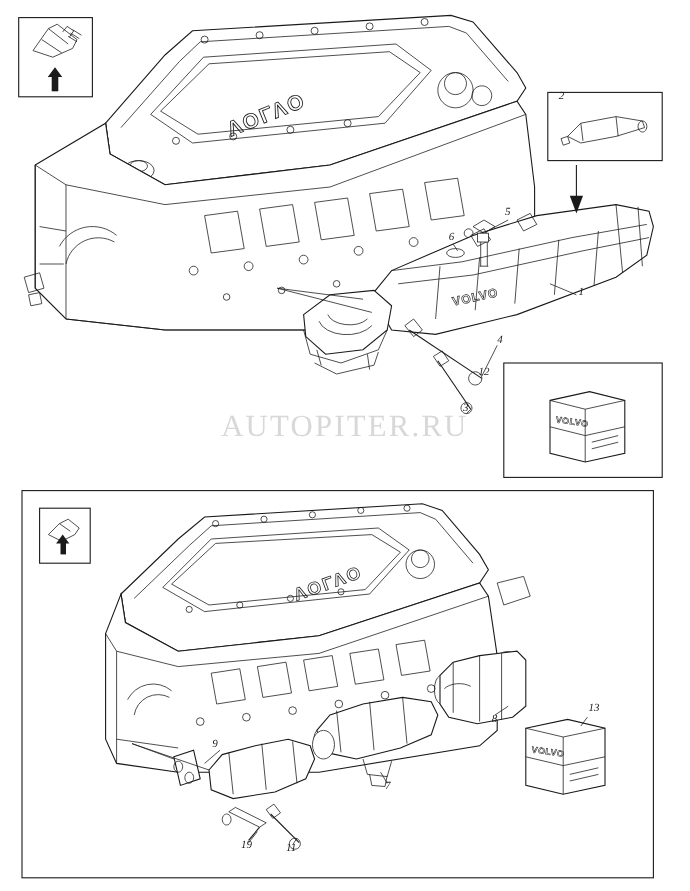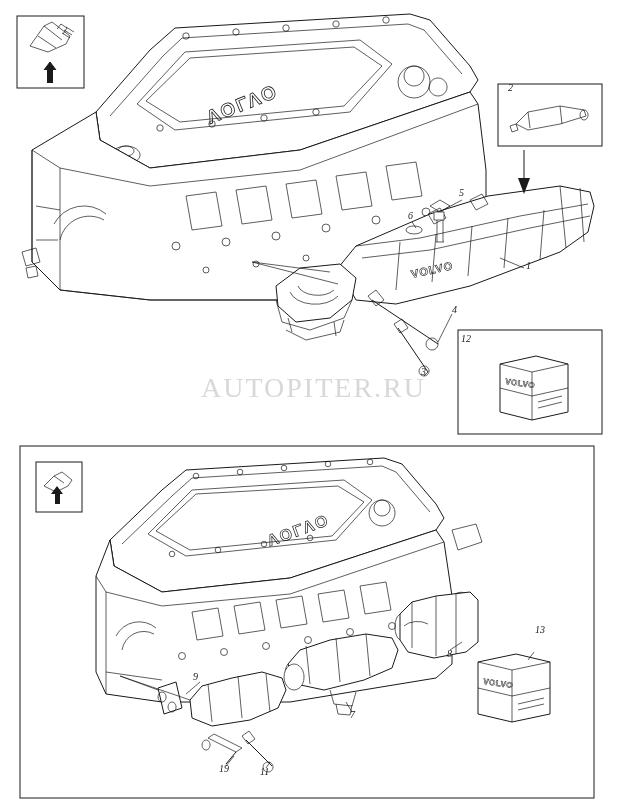--- a/index.html
+++ b/index.html
@@ -398,21 +398,21 @@
   </svg>
 
   <div class="watermark">AUTOPITER.RU</div>
 
   <div class="callout italic" style="left:508px; top:82px;">2</div>
   <div class="callout italic" style="left:459px; top:187px;">5</div>
   <div class="callout italic" style="left:408px; top:210px;">6</div>
   <div class="callout italic" style="left:526px; top:260px;">1</div>
   <div class="callout italic" style="left:452px; top:304px;">4</div>
   <div class="callout italic" style="left:421px; top:366px;">3</div>
-  <div class="callout italic" style="left:461px; top:333px;">12</div>
+  <div class="callout italic" style="left:435px; top:333px;">12</div>
   <div class="callout italic" style="left:193px; top:671px;">9</div>
   <div class="callout italic" style="left:350px; top:709px;">7</div>
   <div class="callout italic" style="left:447px; top:648px;">8</div>
-  <div class="callout italic" style="left:535px; top:624px;">13</div>
+  <div class="callout italic" style="left:535px; top:638px;">13</div>
   <div class="callout italic" style="left:219px; top:763px;">19</div>
   <div class="callout italic" style="left:260px; top:766px;">11</div>
 
 </div>
 
 </body></html>

